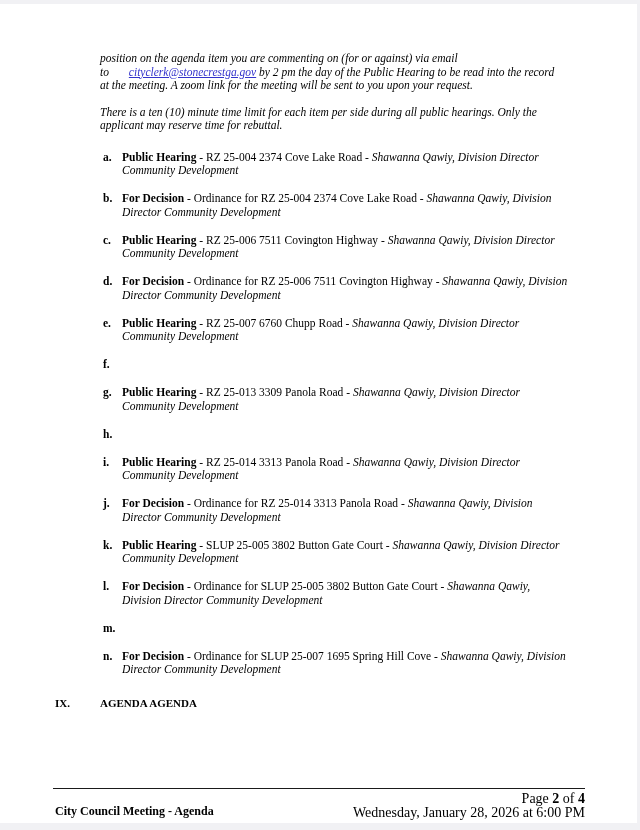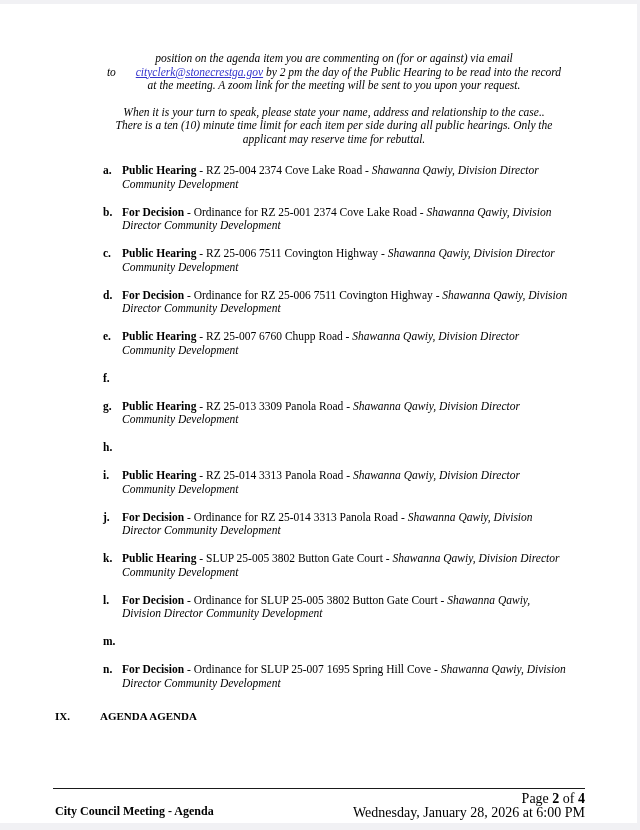--- a/index.html
+++ b/index.html
@@ -21,21 +21,20 @@
     left: 55px; top: 48px;
     width: 515px;
     font-size: 11.5px;
     line-height: 13.5px;
   }
   .intro-para {
     font-style: italic;
     margin-left: 45px;
     width: 468px;
     margin-bottom: 13px;
-    text-align: center;
   }
   .intro-para .pline { white-space: nowrap; }
   a.email-link {
     text-decoration: underline;
     font-style: italic;
   }
   .agenda-list { margin-top: 18px; }
   .agenda-item {
     display: flex;
     margin-bottom: 14.5px;
@@ -85,34 +84,33 @@
 
   <div class="body-text">
 
     <div class="intro-para">
       <div class="pline">position on the agenda item you are commenting on (for or against) via email</div>
       <div class="pline"><span>to </span><a href="#" class="email-link" style="color: rgb(51, 51, 204); margin-left: 17px;">cityclerk@stonecrestga.gov</a><span> by 2 pm the day of the Public Hearing to be read into the record</span></div>
       <div class="pline">at the meeting. A zoom link for the meeting will be sent to you upon your request.</div>
     </div>
 
     <div class="intro-para">
-      <div class="pline">When it is your turn to speak, please state your name, address and relationship to the case..</div>
       <div class="pline">There is a ten (10) minute time limit for each item per side during all public hearings. Only the</div>
       <div class="pline">applicant may reserve time for rebuttal.</div>
     </div>
 
     <div class="agenda-list">
   <div class="agenda-item">
     <span class="item-letter">a.</span>
     <span class="item-text"><span class="item-type">Public Hearing</span><span class="item-desc"> - RZ 25-004 2374 Cove Lake Road - </span><span class="item-presenter it">Shawanna Qawiy, Division Director Community Development</span></span>
   </div>
 
   <div class="agenda-item">
     <span class="item-letter">b.</span>
-    <span class="item-text"><span class="item-type">For Decision</span><span class="item-desc"> - Ordinance for RZ 25-001 2374 Cove Lake Road - </span><span class="item-presenter it">Shawanna Qawiy, Division Director Community Development</span></span>
+    <span class="item-text"><span class="item-type">For Decision</span><span class="item-desc"> - Ordinance for RZ 25-004 2374 Cove Lake Road - </span><span class="item-presenter it">Shawanna Qawiy, Division Director Community Development</span></span>
   </div>
 
   <div class="agenda-item">
     <span class="item-letter">c.</span>
     <span class="item-text"><span class="item-type">Public Hearing</span><span class="item-desc"> - RZ 25-006 7511 Covington Highway - </span><span class="item-presenter it">Shawanna Qawiy, Division Director Community Development</span></span>
   </div>
 
   <div class="agenda-item">
     <span class="item-letter">d.</span>
     <span class="item-text"><span class="item-type">For Decision</span><span class="item-desc"> - Ordinance for RZ 25-006 7511 Covington Highway - </span><span class="item-presenter it">Shawanna Qawiy, Division Director Community Development</span></span>

